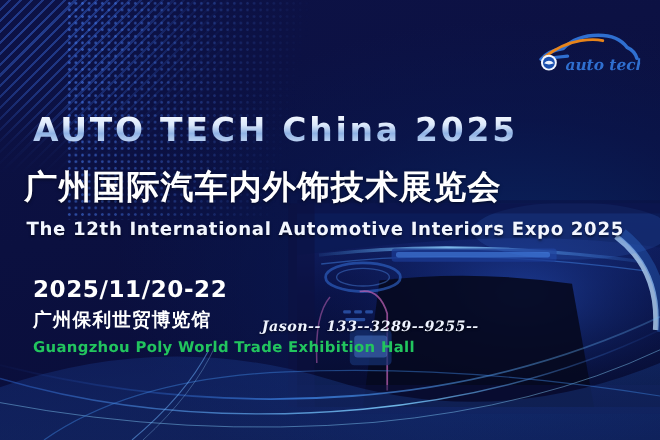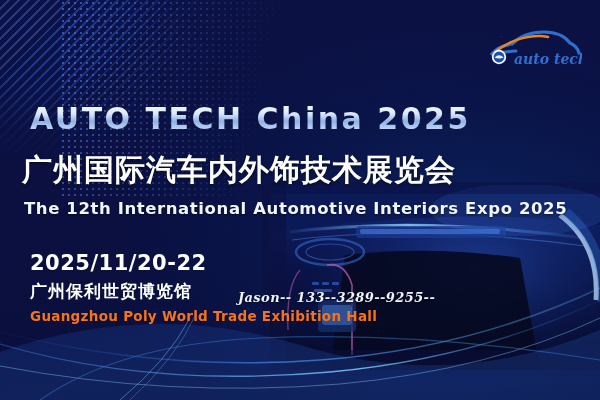--- a/index.html
+++ b/index.html
@@ -141,21 +141,21 @@
     font-weight: 700;
     color: #ffffff;
     letter-spacing: 1px;
     line-height: 30px;
     white-space: nowrap;
     font-family: "DejaVu Sans", "Liberation Sans", sans-serif;
   }
   .venue-en {
     font-size: 13.5px;
     font-weight: 700;
-    color: #f97316;
+    color: #22c55e;
     letter-spacing: 0.3px;
     line-height: 20px;
     white-space: nowrap;
     font-family: "DejaVu Sans", sans-serif;
   }
 
   .contact-block {
     position: absolute;
     left: 238px;
     top: 255px;

